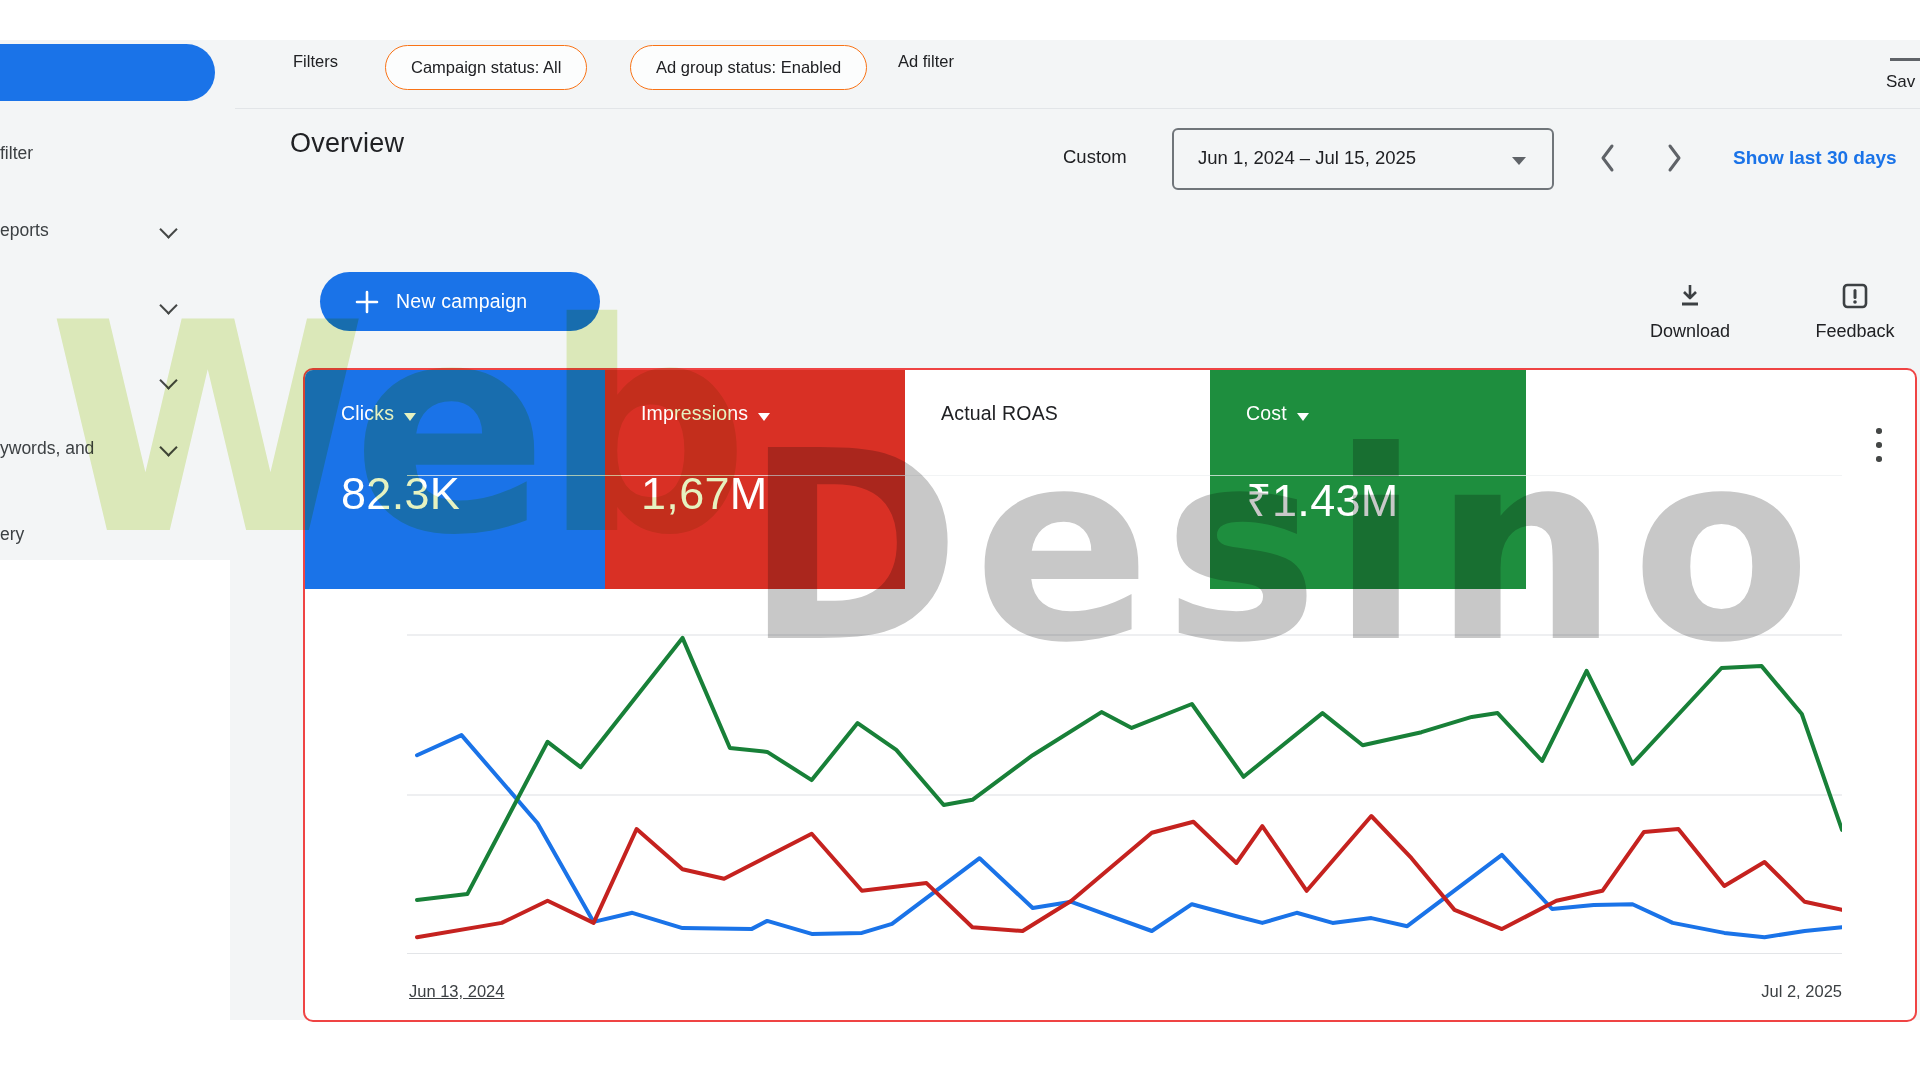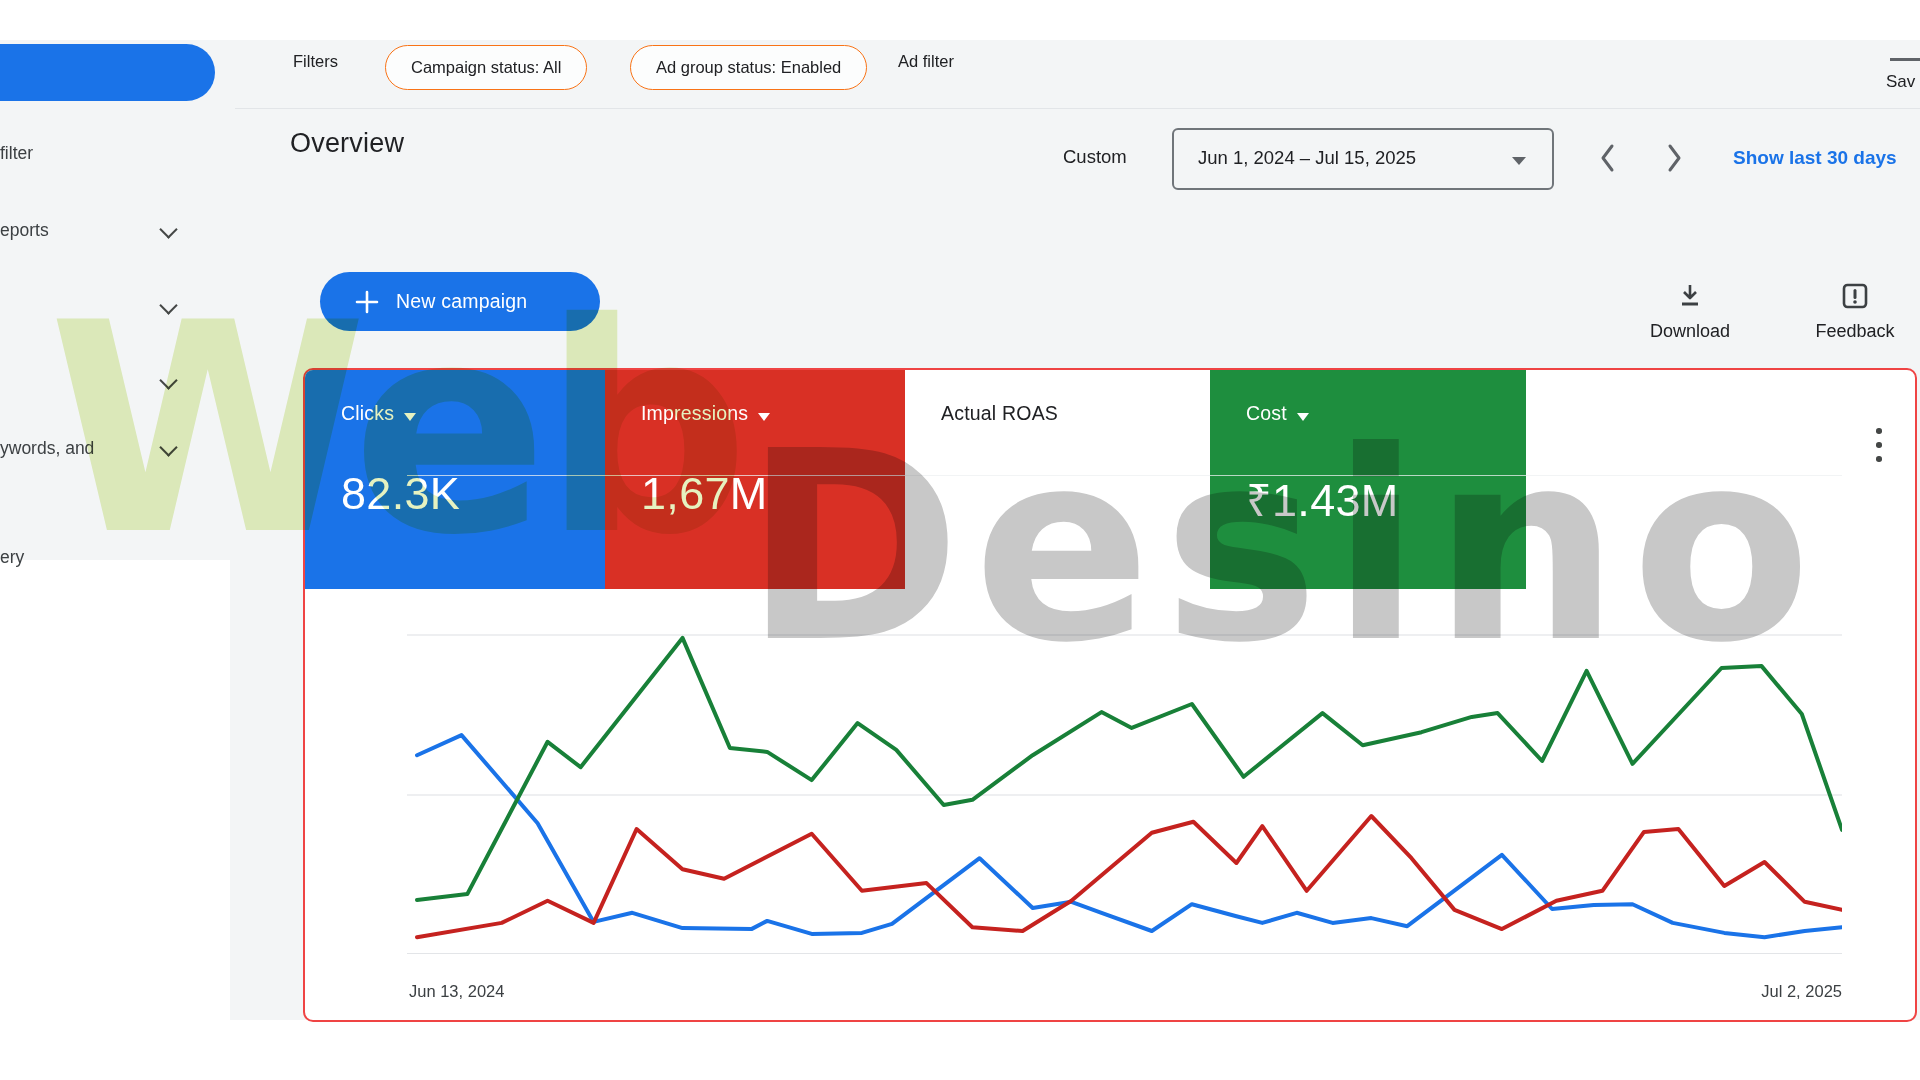--- a/index.html
+++ b/index.html
@@ -71,21 +71,21 @@
   .tile-value { position:absolute; left:36px; top:98px; font-size:45px; font-weight:400;
     letter-spacing:.3px; white-space:nowrap; }
   .kebab { position:absolute; left:1560px; top:54px; width:28px; height:44px; cursor:pointer; }
   .kebab i { position:absolute; left:11px; width:5.5px; height:5.5px; border-radius:50%;
     background:#444746; }
   .kebab i:nth-child(1){top:4px;} .kebab i:nth-child(2){top:18px;} .kebab i:nth-child(3){top:32px;}
 
   
   #chart-svg { position:absolute; left:102px; top:105px; }
   .axis-label { position:absolute; top:612px; font-size:16.5px; color:#3c4043; }
-  .axis-left { left:104px; }
+  .axis-left { left:104px;text-decoration:underline; }
   .axis-right { left:1337px; width:200px; text-align:right; }
 
   
   .watermark { left:48px; top:285px; white-space:nowrap; line-height:1;
     font-family:"DejaVu Sans", sans-serif; font-weight:bold;
     mix-blend-mode:multiply; pointer-events:none; z-index:40; }
   .wm-1 { font-size:290px; letter-spacing:-6px; }
   .wm-2 { font-size:262px; letter-spacing:12px; display:inline-block;
     transform:translateY(108px); }
 </style>
@@ -109,21 +109,21 @@
     <div class="side-item" style="top: 296px;">
       <span class="side-chev"></span>
     </div>
     <div class="side-item" style="top: 371px;">
       <span class="side-chev"></span>
     </div>
     <div class="side-item" style="top: 438px;">
       <span class="side-label">ywords, and</span>
       <span class="side-chev"></span>
     </div>
-    <div class="side-item" style="top: 524px; margin-top: 23px;">
+    <div class="side-item" style="top: 524px;">
       <span class="side-label">ery</span>
     </div>
   </div>
 
 <div class="abs filters-label">Filters</div>
 <div class="abs chip chip1">Campaign status: All</div>
 <div class="abs chip chip2">Ad group status: Enabled</div>
 <div class="abs adfilter">Ad filter</div>
 <div class="abs save-line"></div>
 <div class="abs save-partial">Sav</div>

